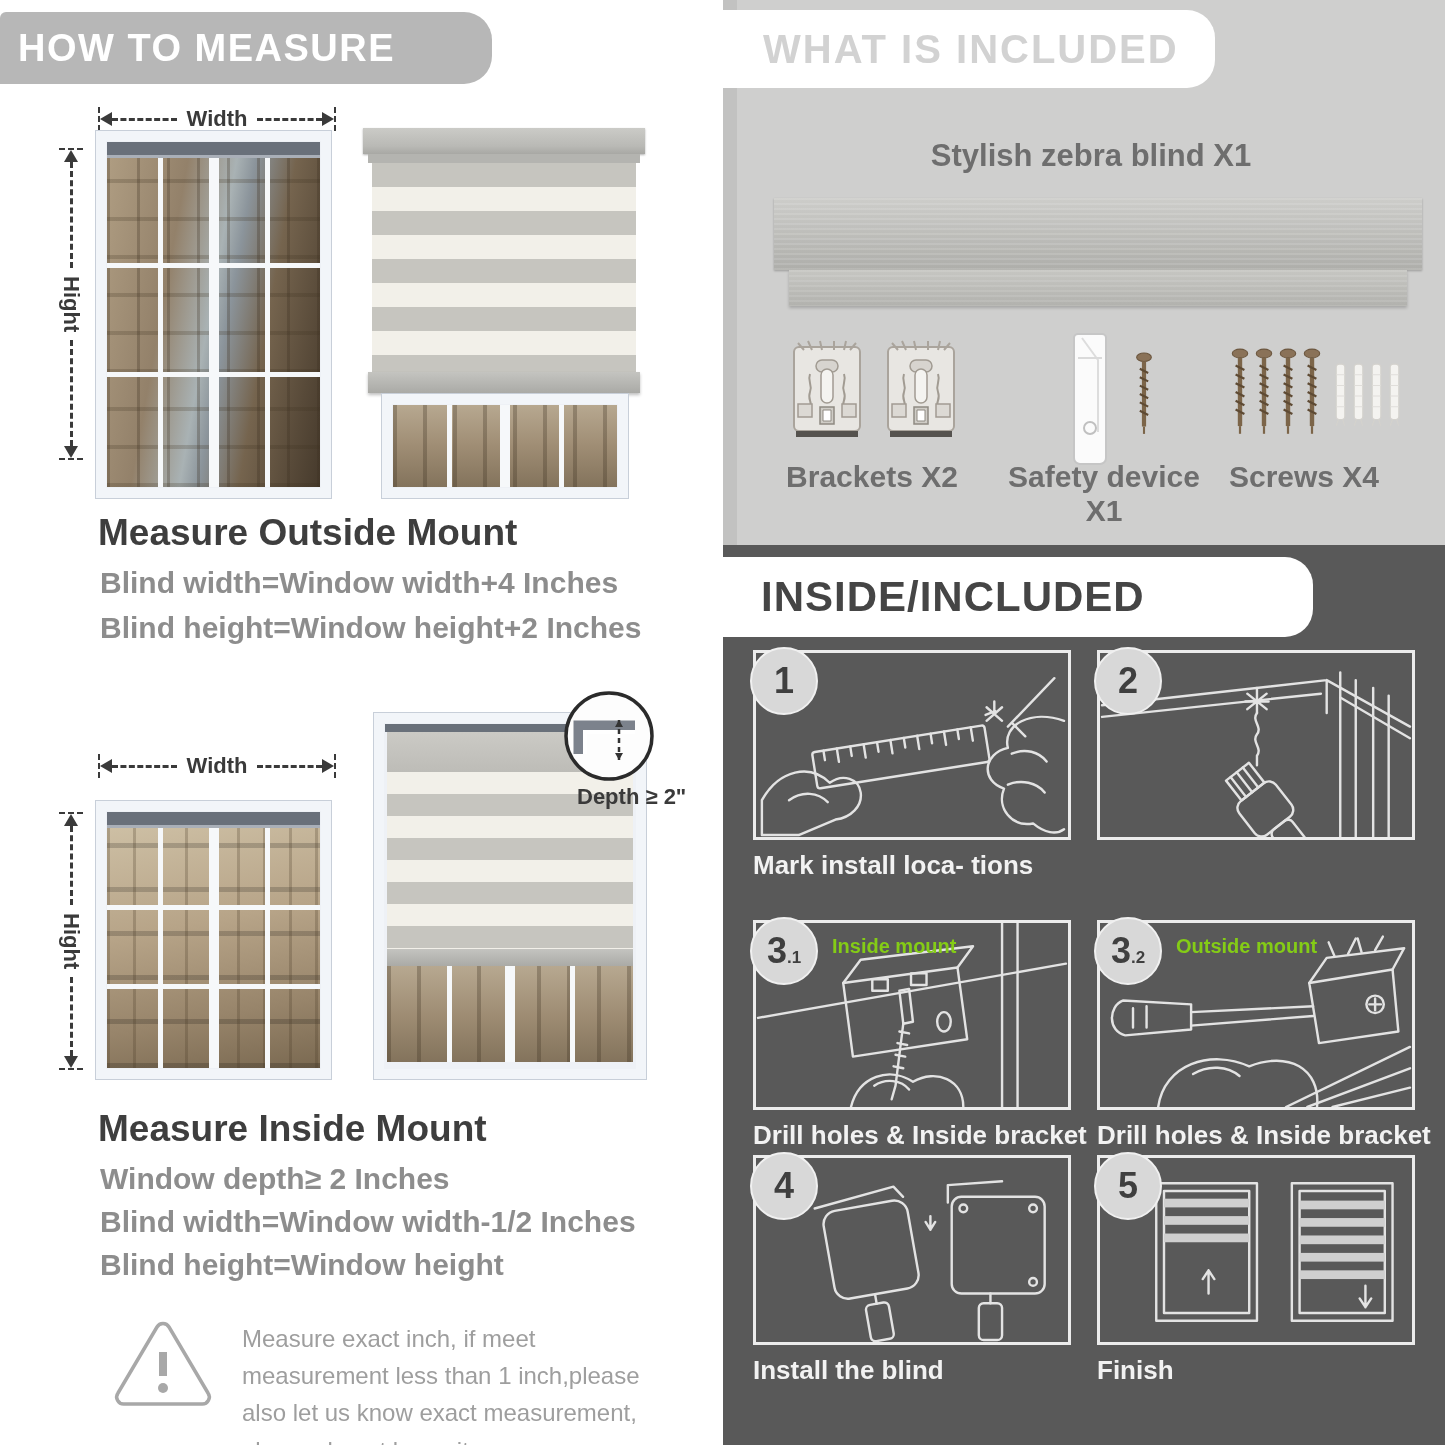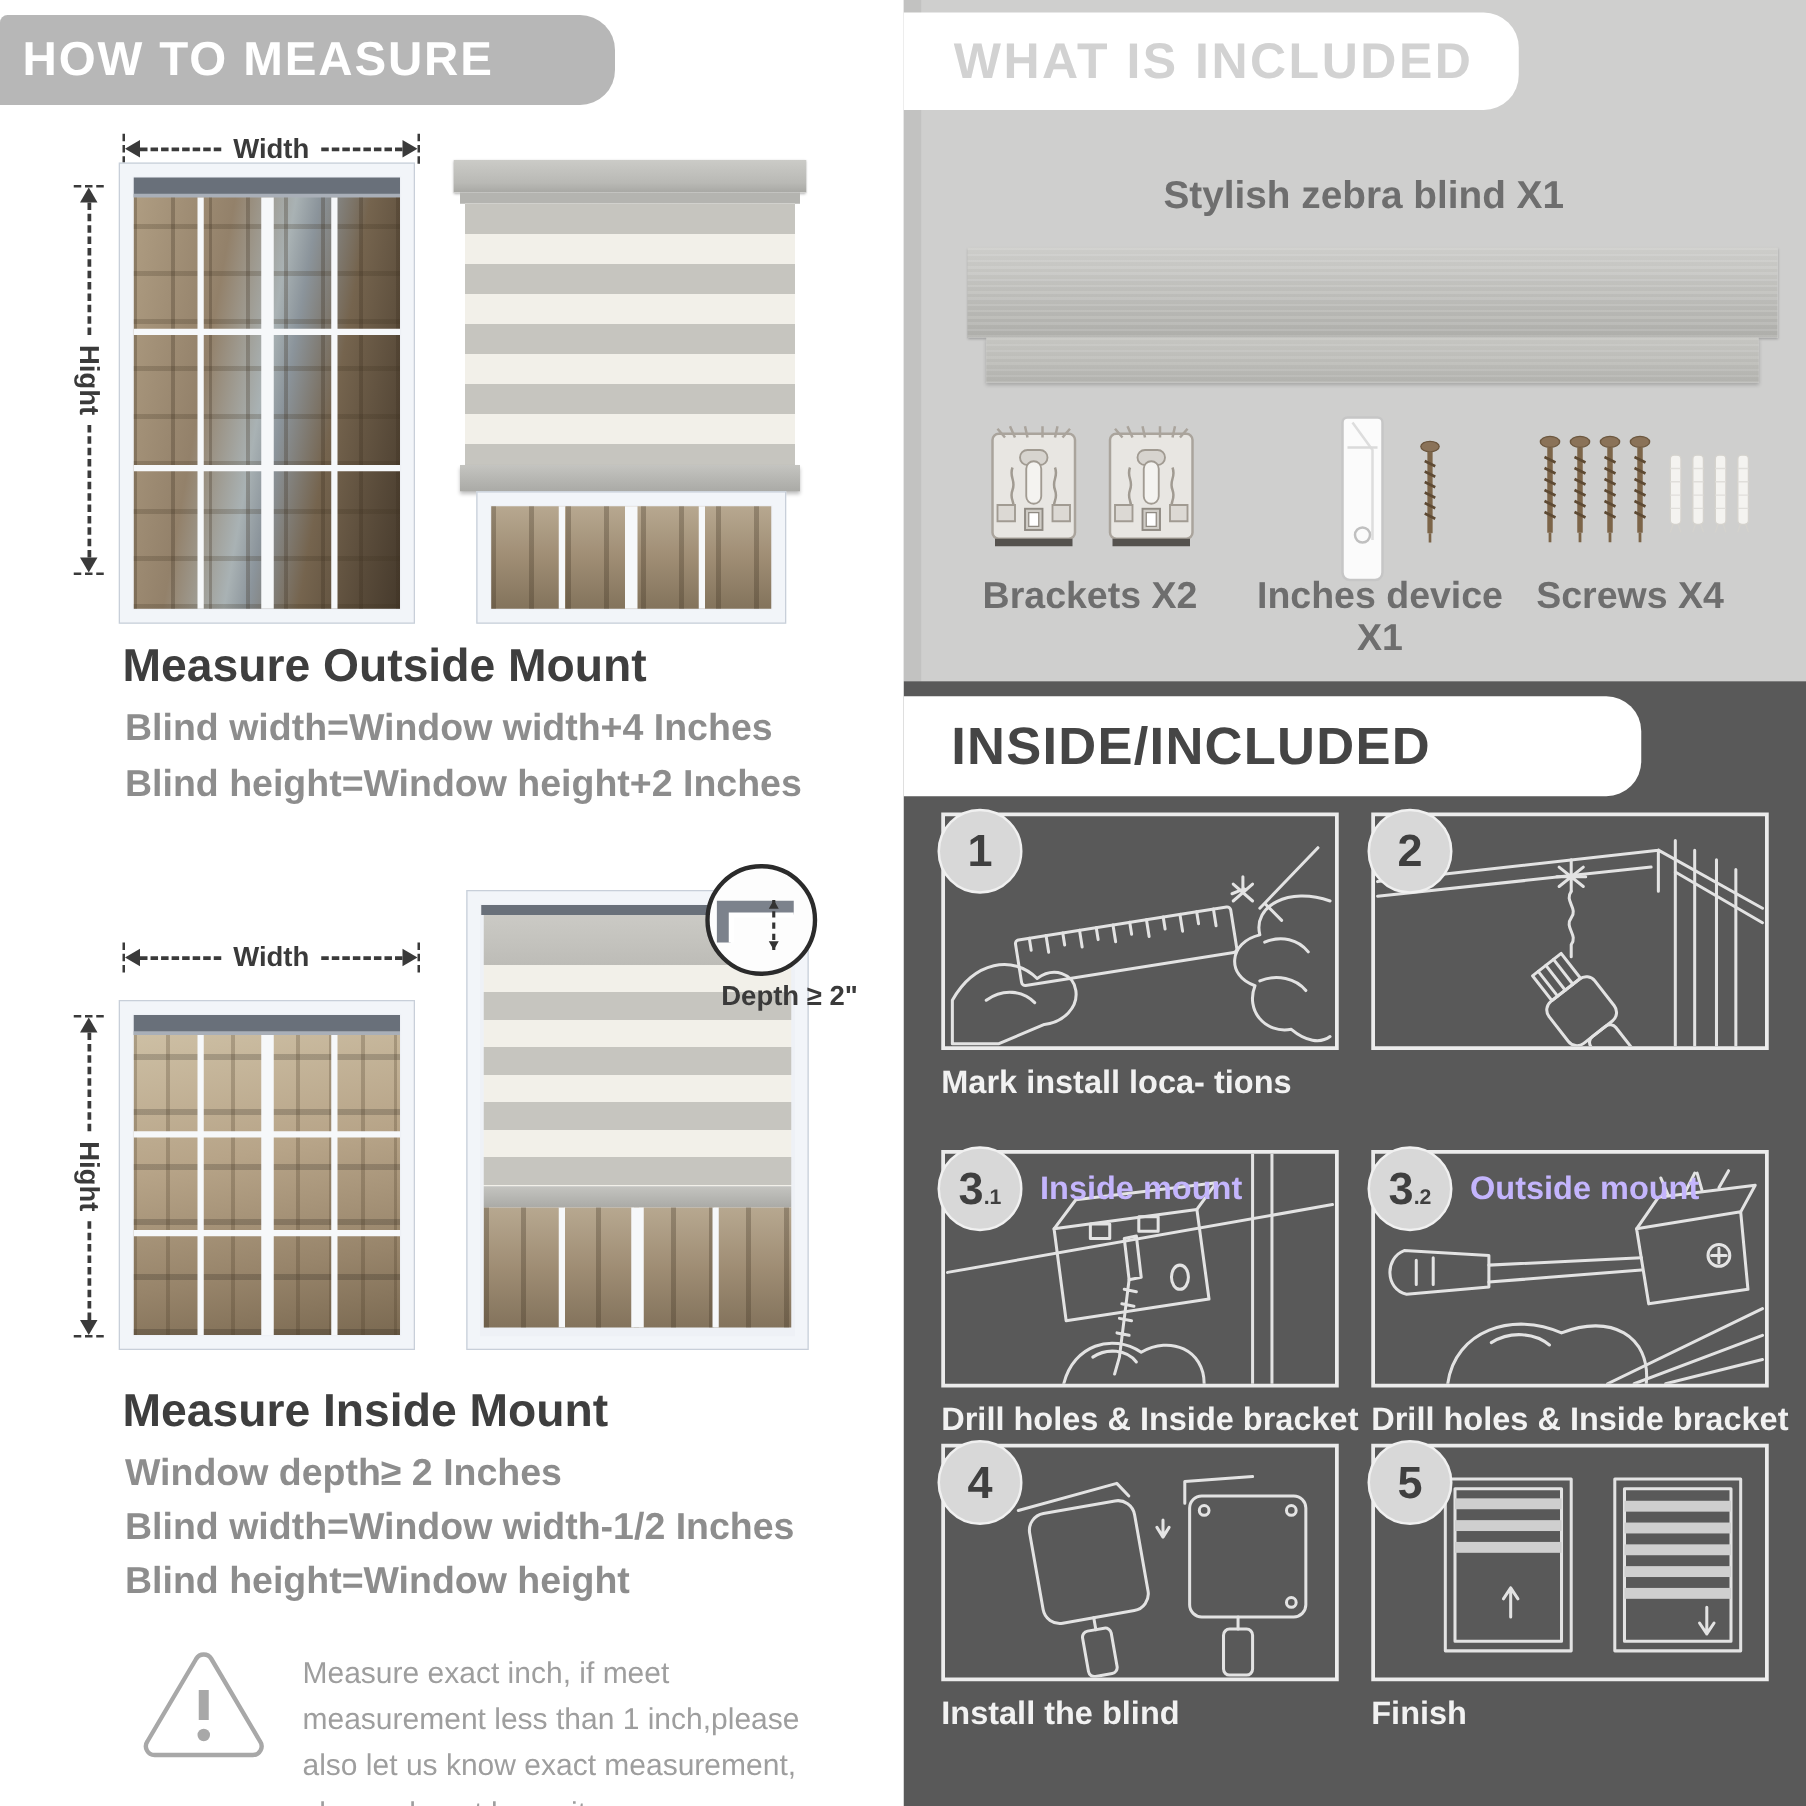--- a/index.html
+++ b/index.html
@@ -74,21 +74,21 @@
 
   
   .right-bottom{left:723px;top:545px;width:722px;height:900px;background:#595959;}
   .mnt-banner{left:0;top:12px;width:590px;height:80px;color:#454545;font-size:42px;font-weight:bold;
     line-height:80px;padding-left:38px;letter-spacing:1px;box-sizing:border-box;}
   .step-panel{position:absolute;width:318px;height:190px;border:3px solid #ececec;box-sizing:border-box;background:#595959;}
   .badge{position:absolute;top:-6px;left:-6px;width:64px;height:64px;border-radius:50%;
     background:#d8d8d8;border:2px solid #f0f0f0;color:#3f3f3f;font-weight:bold;
     display:flex;align-items:center;justify-content:center;font-size:36px;}
   .badge .subnum{font-size:17px;margin-top:14px;}
-  .step-label{position:absolute;left:76px;top:12px;color:#c4b5fd;font-size:26px;font-weight:bold;}
+  .step-label{position:absolute;left:76px;top:12px;color:#84cc16;font-size:20px;font-weight:bold;}
   .caption{position:absolute;width:340px;color:#f2f2f2;font-size:26px;font-weight:bold;}
   .art{stroke:#e3e3e3;fill:none;stroke-width:2.5;stroke-linecap:round;stroke-linejoin:round;}
   .art .fillstripe{fill:#cfcfcf;stroke:none;}
 </style>
 </head>
 <body>
 
 <div id="canvas">
 
   <div class="abs banner-gray">
@@ -293,21 +293,21 @@
         <path d="M3,12 h8 M3,22 h8 M3,32 h8 M3,42 h8" stroke="#e0deda"></path>
         <path d="M5,54 l-2,6 M9,54 l2,6" stroke="#d4d2cd"></path>
     </svg>
     <svg class="abs" style="left:650px;top:362px;" width="15" height="66" viewBox="0 0 14 62">
       <rect x="3" y="2" width="8" height="52" rx="3" fill="#f4f3f0" stroke="#d4d2cd"></rect>
         <path d="M3,12 h8 M3,22 h8 M3,32 h8 M3,42 h8" stroke="#e0deda"></path>
         <path d="M5,54 l-2,6 M9,54 l2,6" stroke="#d4d2cd"></path>
     </svg>
 
     <div class="abs part-lbl" style="left:40px;width:190px;">Brackets X2</div>
-    <div class="abs part-lbl" style="left:252px;width:230px;">Inches device X1</div>
+    <div class="abs part-lbl" style="left:252px;width:230px;">Safety device X1</div>
     <div class="abs part-lbl" style="left:477px;width:180px;">Screws X4</div>
   </div>
 
   <div class="abs right-bottom">
     <div class="abs banner-white mnt-banner">
       <span>INSIDE/INCLUDED MOUNT</span>
     </div>
 
     <div class="step-panel" style="left:30px;top:105px;">
       <svg class="art" width="312" height="184" viewBox="0 0 318 190">

